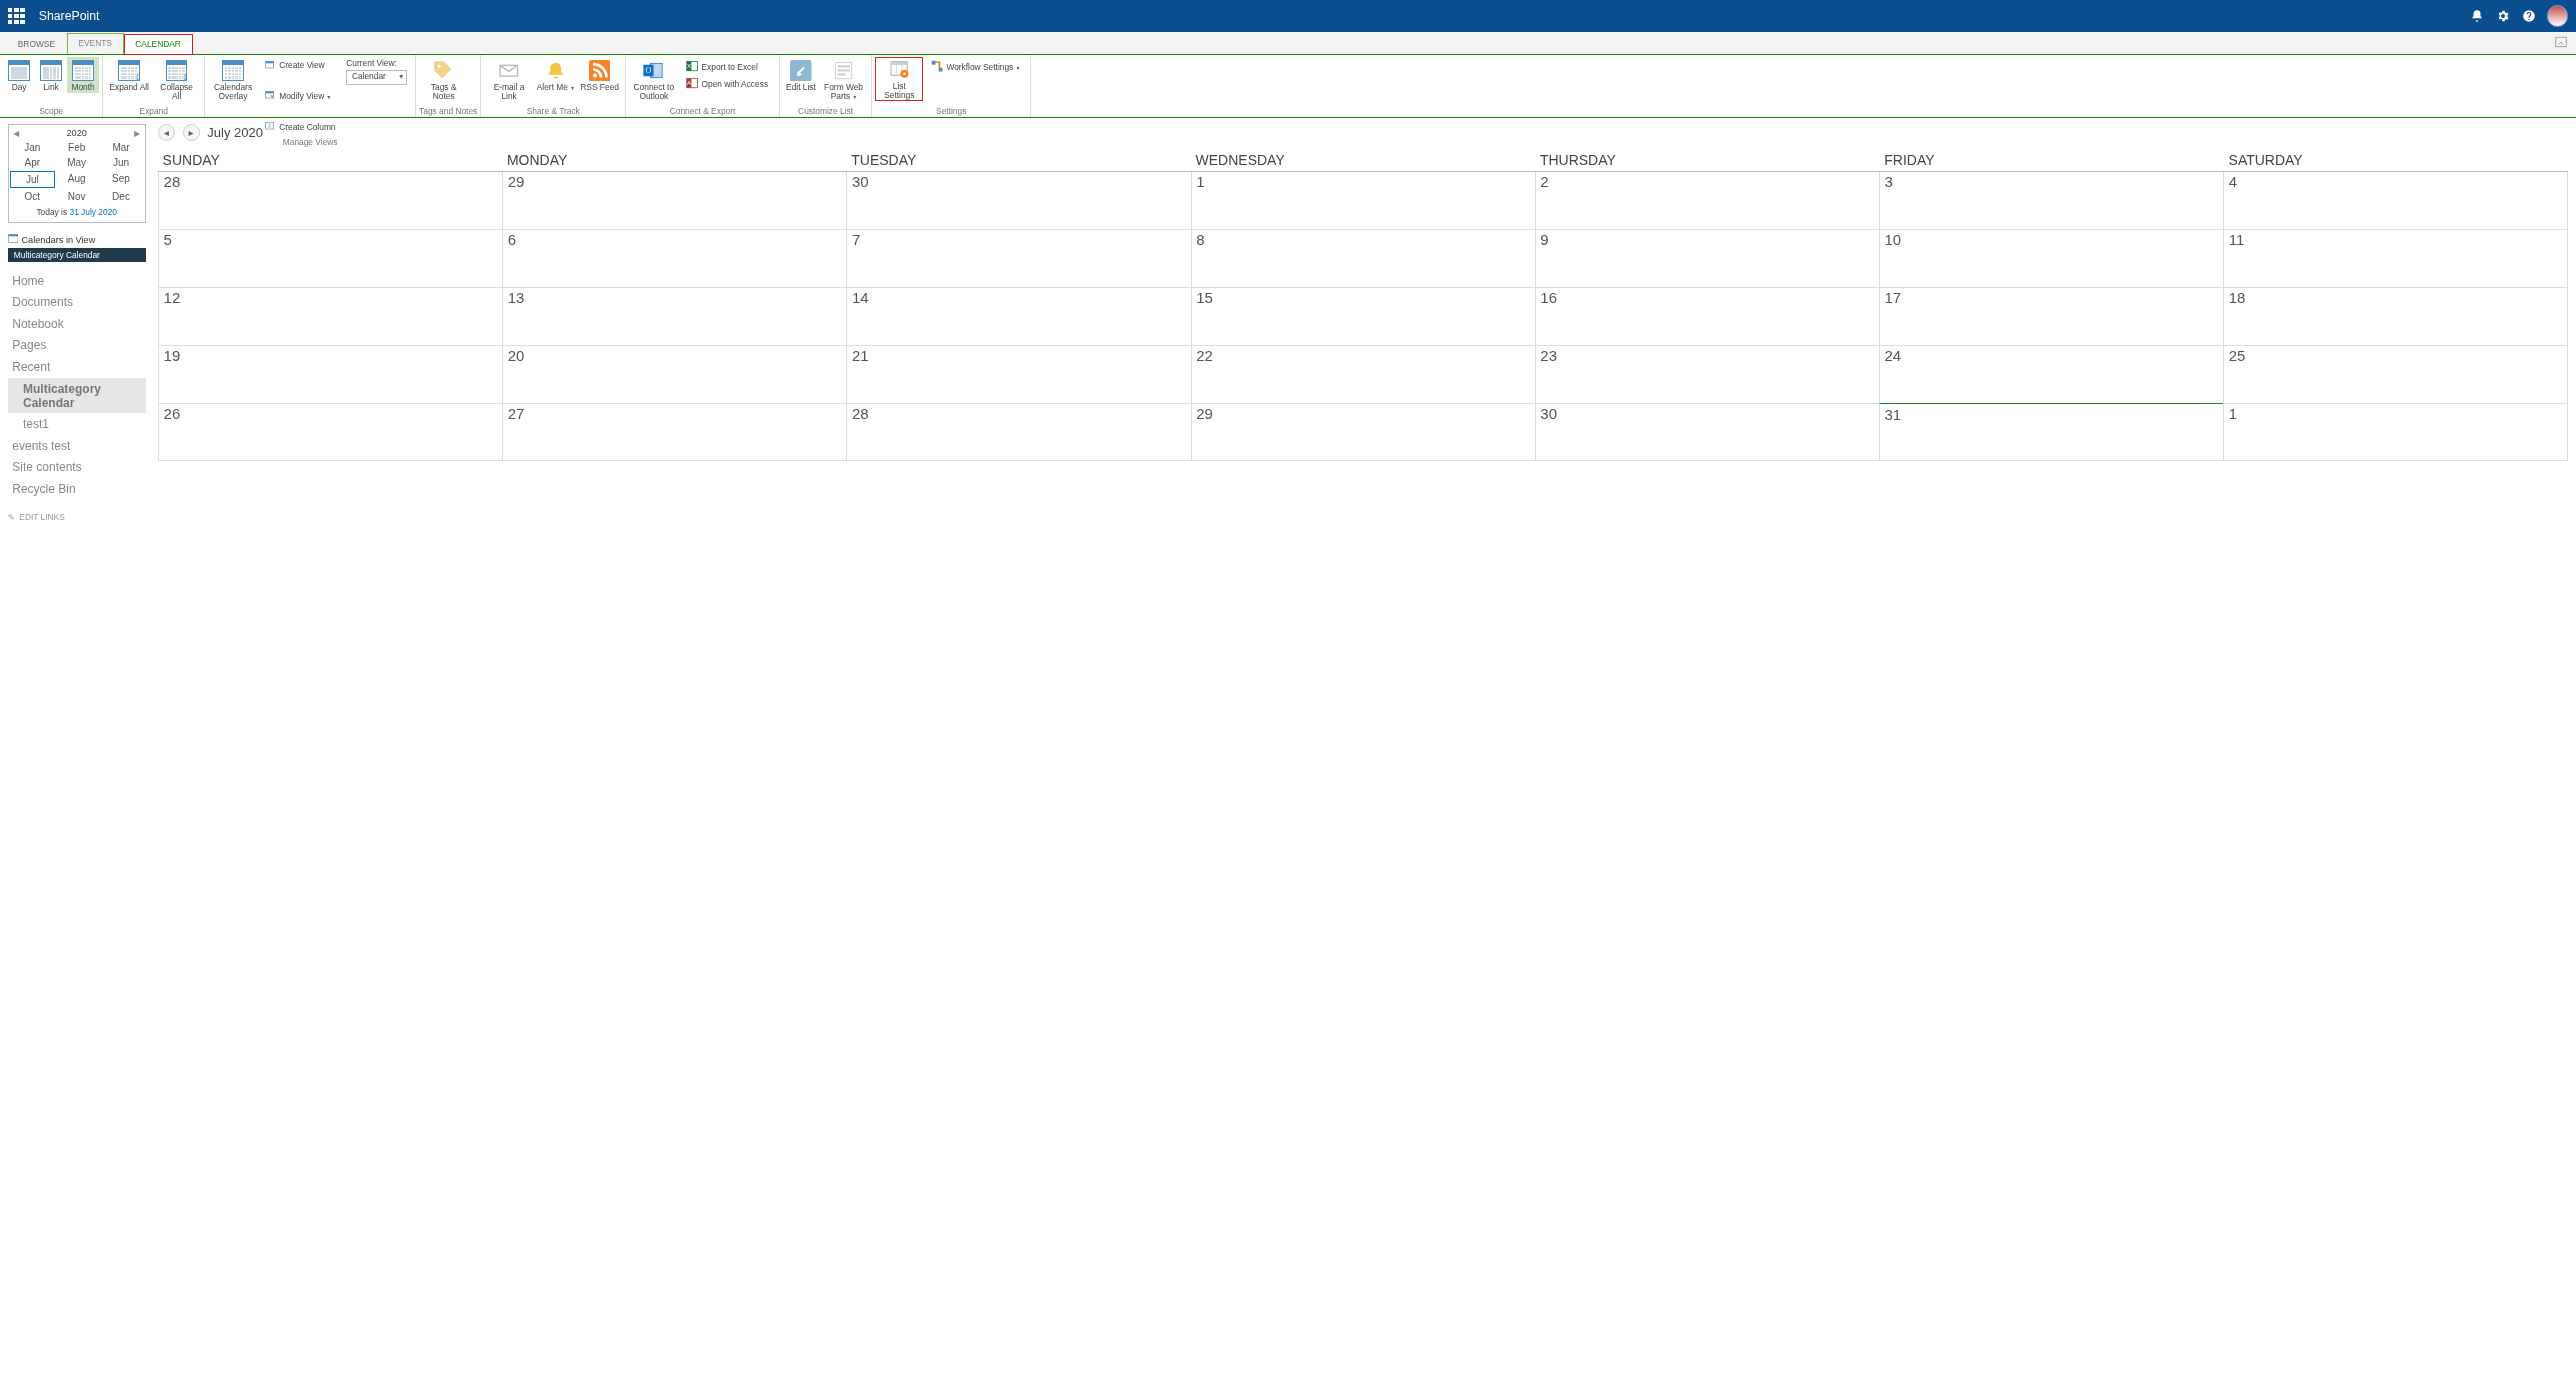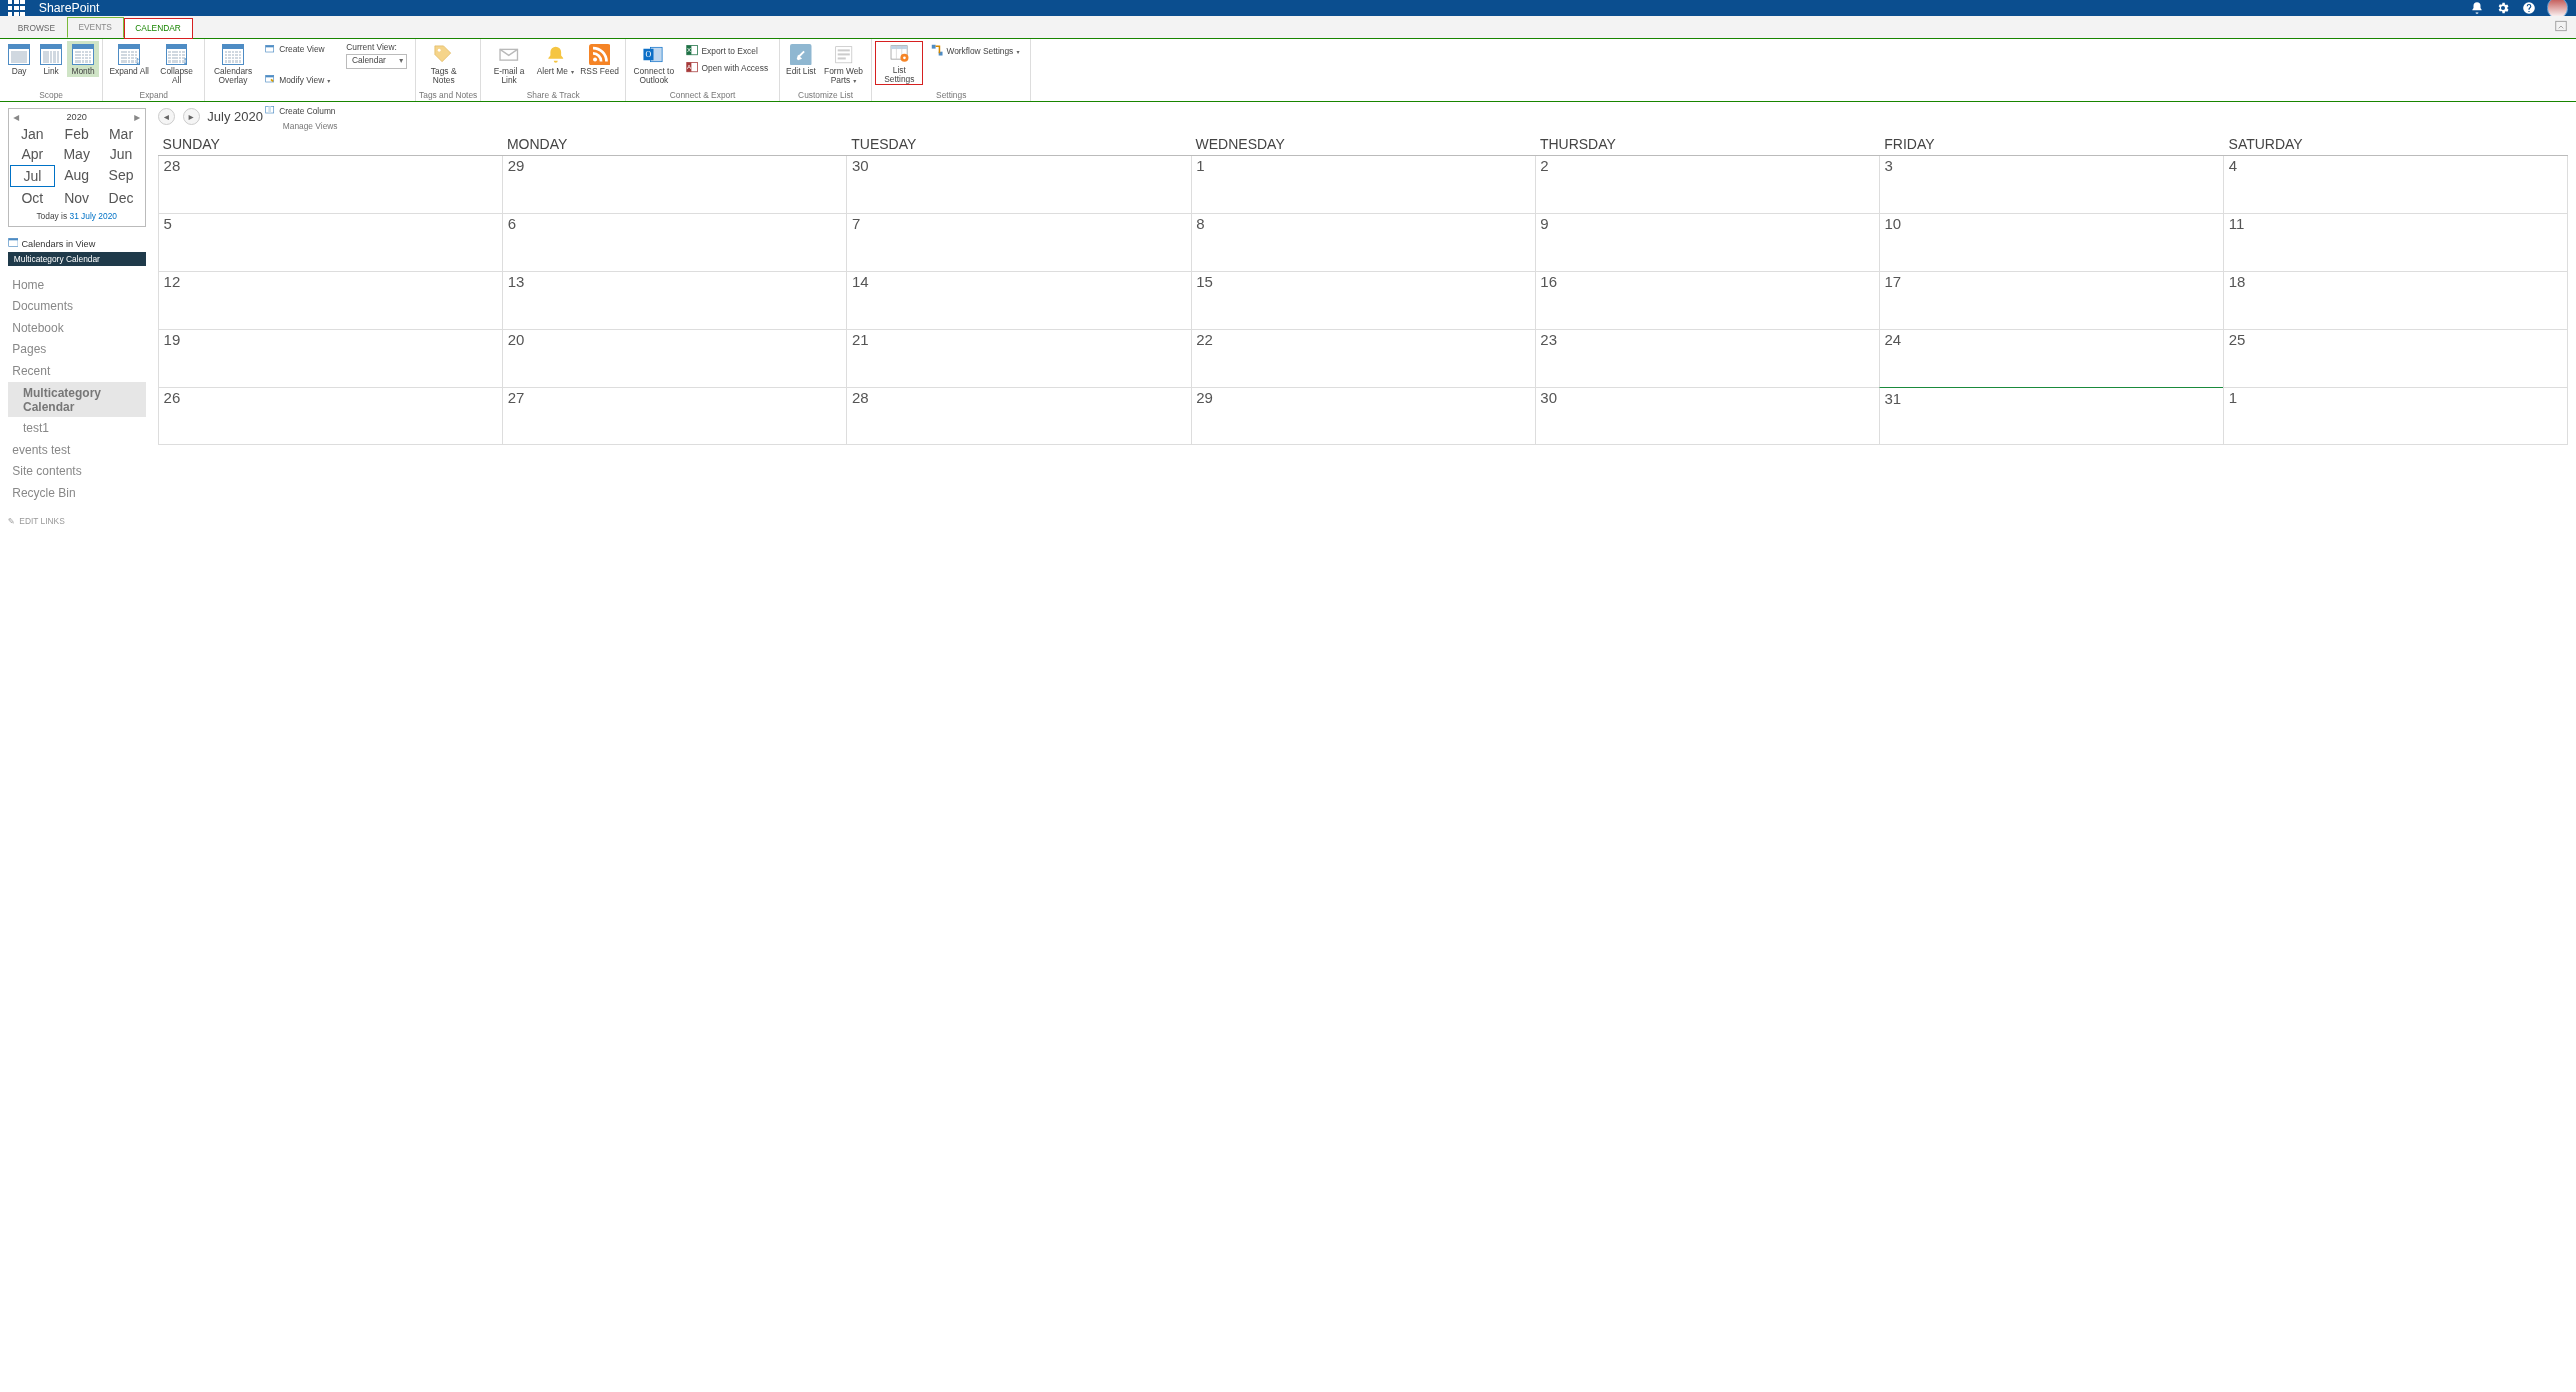--- a/index.html
+++ b/index.html
@@ -1,19 +1,19 @@
 <!DOCTYPE html>
 <html style="font-size:12.3px"><head>
 <meta charset="utf-8">
 <style>
   * { box-sizing: border-box; margin: 0; padding: 0; }
   body { font-family: "Segoe UI", Tahoma, sans-serif; font-size: 9.2px; color: #444; background: #fff; }
   
   
-  .topbar { background: #0b4e8f; height: 16px; display: flex; align-items: center; padding: 0 7.7px; color: #fff; }
+  .topbar { background: #0b4e8f; height: 32px; display: flex; align-items: center; padding: 0 7.7px; color: #fff; }
   .app-launcher { width: 17px; height: 17px; display: grid; grid-template-columns: repeat(3, 1fr); grid-template-rows: repeat(3, 1fr); gap: 1.5px; margin-right: 14px; cursor: pointer; }
   .app-launcher span { background: #fff; }
   .topbar-title { font-size: 12.3px; font-weight: 400; }
   .topbar-spacer { flex: 1; }
   .topbar-icon { width: 26px; height: 26px; display: flex; align-items: center; justify-content: center; cursor: pointer; }
   .topbar-icon svg { width: 14px; height: 14px; fill: #fff; }
   .avatar { width: 21.5px; height: 21.5px; border-radius: 50%; background: linear-gradient(180deg,#c0504d 0%,#fff 100%); border: 1.5px solid #6aa6d8; margin-left: 4.6px; cursor: pointer; }
   
   
   .ribbon-tabs { background: #f3f3f3; height: 23px; display: flex; align-items: flex-end; padding-left: 6.1px; border-bottom: 0.8px solid #188500; position: relative; }
@@ -54,21 +54,21 @@
   
   .content { display: flex; padding: 6.1px 7.7px; gap: 12.3px; }
   .leftcol { width: 138px; flex-shrink: 0; }
   
   
   .mini-cal { border: 0.8px solid #bbb; padding: 1.5px; margin-bottom: 9.2px; }
   .mini-header { display: flex; align-items: center; justify-content: space-between; padding: 1.5px 3.1px; }
   .mini-nav { cursor: pointer; color: #888; font-size: 7.7px; }
   .mini-year { font-size: 9.2px; color: #444; }
   .mini-months { display: grid; grid-template-columns: repeat(3,1fr); }
-  .mini-month { text-align: center; padding: 2.3px 0; font-size: 14px; color: #555; cursor: pointer; }
+  .mini-month { text-align: center; padding: 2.3px 0; font-size: 10px; color: #555; cursor: pointer; }
   .mini-month.current { border: 0.8px solid #0072c6; }
   .mini-today { text-align: center; font-size: 8.4px; padding: 3.1px 0; }
   .mini-today a { color: #0072c6; }
   
   
   .civ { margin-bottom: 7.7px; }
   .civ-title { font-size: 9.2px; color: #333; padding: 1.5px 0; display: flex; align-items: center; gap: 3.1px; }
   .civ-item { background: #1f3a4a; color: #fff; padding: 2.3px 6.1px; font-size: 8.4px; }
   
   

